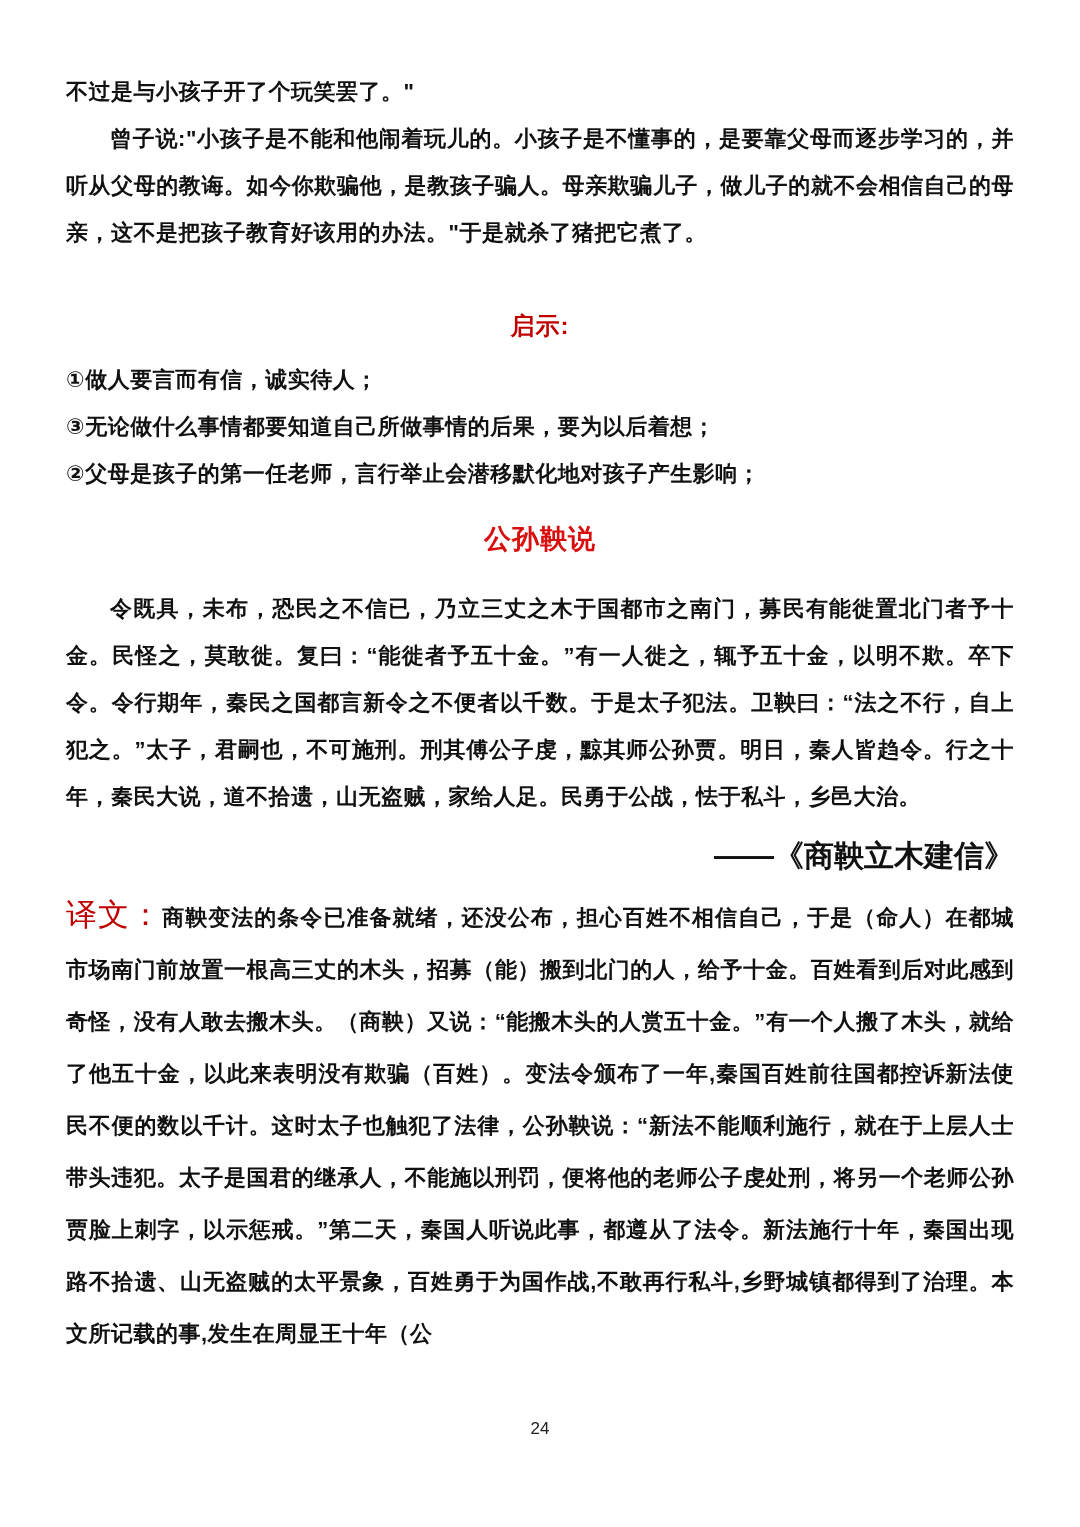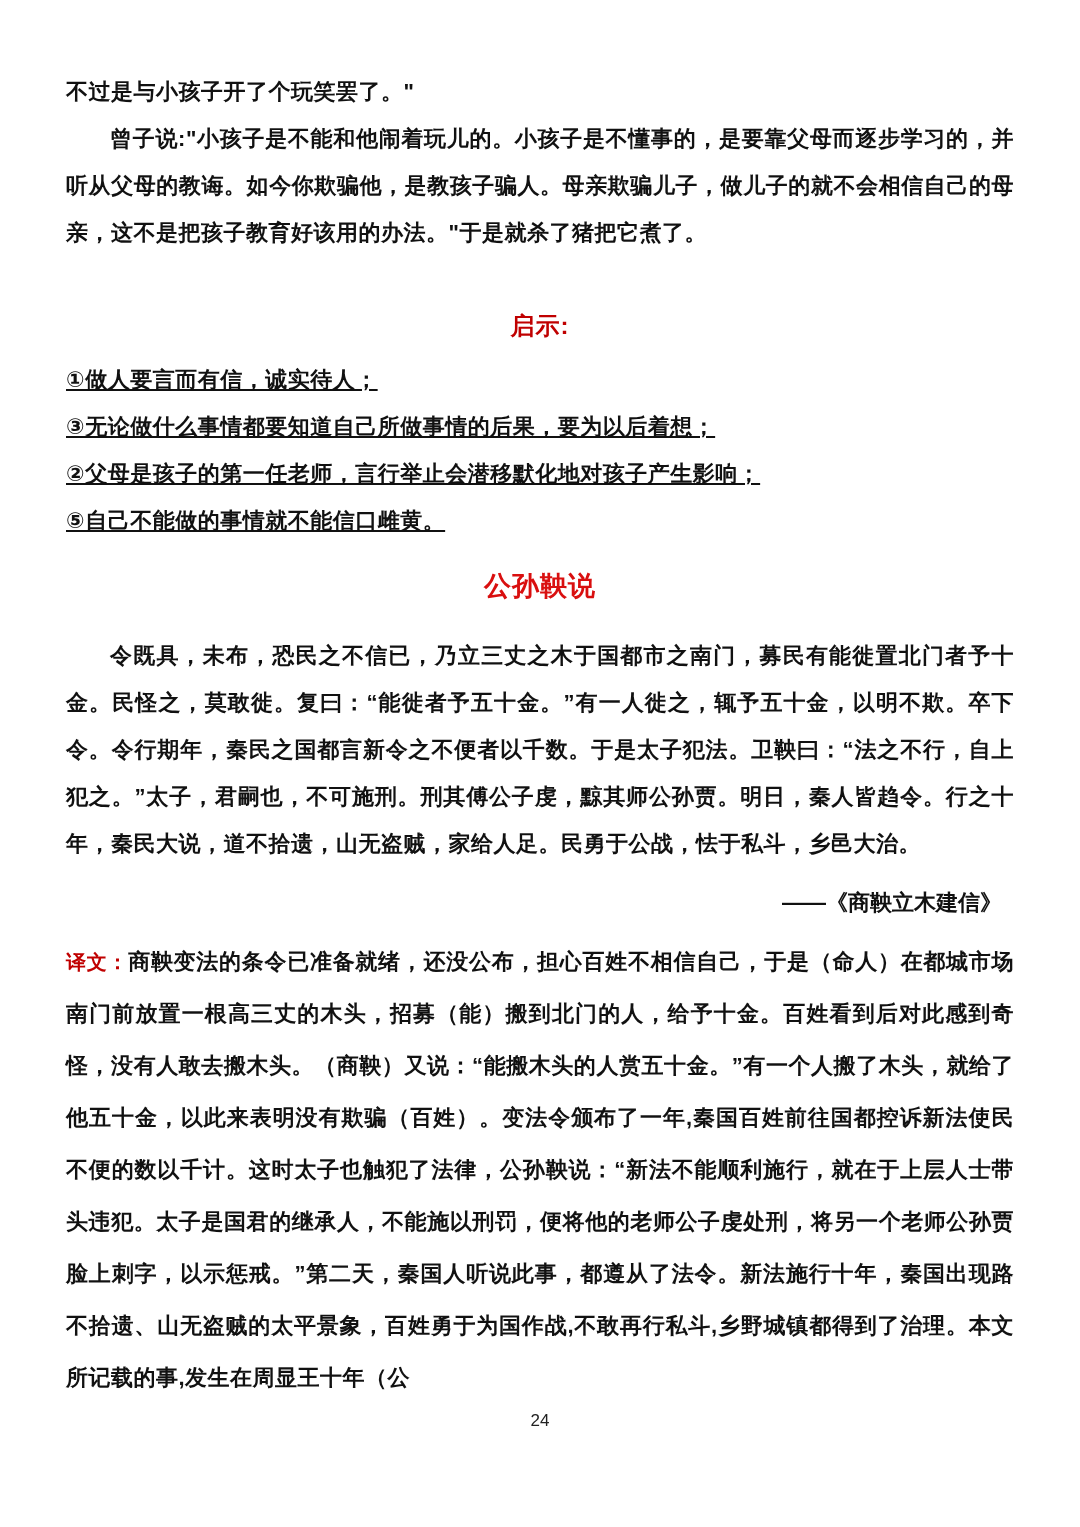--- a/index.html
+++ b/index.html
@@ -43,54 +43,53 @@
   }
   .tips {
     margin-top: 14px;
   }
   .tip {
     margin: 0;
     font-size: 22px;
     line-height: 47px;
     font-weight: 600;
     letter-spacing: 0.5px;
-    text-decoration: underline;
   }
   .story-title {
     margin: 24px 0 0 0;
     text-align: center;
     color: var(--title-red, #d90f0f);
     font-size: 27px;
     font-weight: 700;
     letter-spacing: 1px;
   }
   .classical {
     margin-top: 28px;
   }
   .attribution {
-    margin: 12px 12px 0 0;
-    font-size: 22px;
+    margin: 12px 0 0 0;
+    font-size: 30px;
     line-height: 47px;
     font-weight: 600;
     text-align: right;
   }
   .translation {
     margin-top: 10px;
     line-height: 52px;
   }
   .red-label {
     color: var(--accent-red, #c00000);
-    font-weight: 700;
-    font-size: 20px;
+    font-weight: 400;
+    font-size: 31px;
   }
   .page-number {
     position: absolute;
     left: 0;
     right: 0;
-    bottom: 96px;
+    bottom: 88px;
     text-align: center;
     font-size: 17px;
     font-weight: 400;
     color: #222222;
   }
 </style>
 </head>
 <body>
 
 <div class="page">
@@ -98,21 +97,20 @@
   <p class="para">不过是与小孩子开了个玩笑罢了。"</p>
 
   <p class="para indent">曾子说:"小孩子是不能和他闹着玩儿的。小孩子是不懂事的，是要靠父母而逐步学习的，并听从父母的教诲。如今你欺骗他，是教孩子骗人。母亲欺骗儿子，做儿子的就不会相信自己的母亲，这不是把孩子教育好该用的办法。"于是就杀了猪把它煮了。</p>
 
   <h2 class="red-heading">启示:</h2>
 
   <div class="tips">
     <p class="tip">①做人要言而有信，诚实待人；</p>
     <p class="tip">③无论做什么事情都要知道自己所做事情的后果，要为以后着想；</p>
     <p class="tip">②父母是孩子的第一任老师，言行举止会潜移默化地对孩子产生影响；</p>
-    <p class="tip">⑤自己不能做的事情就不能信口雌黄。</p>
   </div>
 
   <h1 class="story-title">公孙鞅说</h1>
 
   <p class="para indent classical">令既具，未布，恐民之不信已，乃立三丈之木于国都市之南门，募民有能徙置北门者予十金。民怪之，莫敢徙。复曰：“能徙者予五十金。”有一人徙之，辄予五十金，以明不欺。卒下令。令行期年，秦民之国都言新令之不便者以千数。于是太子犯法。卫鞅曰：“法之不行，自上犯之。”太子，君嗣也，不可施刑。刑其傅公子虔，黥其师公孙贾。明日，秦人皆趋令。行之十年，秦民大说，道不拾遗，山无盗贼，家给人足。民勇于公战，怯于私斗，乡邑大治。</p>
 
   <p class="attribution">——《商鞅立木建信》</p>
 
   <p class="para translation">
     <span class="red-label">译文：</span><span>商鞅变法的条令已准备就绪，还没公布，担心百姓不相信自己，于是（命人）在都城市场南门前放置一根高三丈的木头，招募（能）搬到北门的人，给予十金。百姓看到后对此感到奇怪，没有人敢去搬木头。（商鞅）又说：“能搬木头的人赏五十金。”有一个人搬了木头，就给了他五十金，以此来表明没有欺骗（百姓）。变法令颁布了一年,秦国百姓前往国都控诉新法使民不便的数以千计。这时太子也触犯了法律，公孙鞅说：“新法不能顺利施行，就在于上层人士带头违犯。太子是国君的继承人，不能施以刑罚，便将他的老师公子虔处刑，将另一个老师公孙贾脸上刺字，以示惩戒。”第二天，秦国人听说此事，都遵从了法令。新法施行十年，秦国出现路不拾遗、山无盗贼的太平景象，百姓勇于为国作战,不敢再行私斗,乡野城镇都得到了治理。本文所记载的事,发生在周显王十年（公</span>

